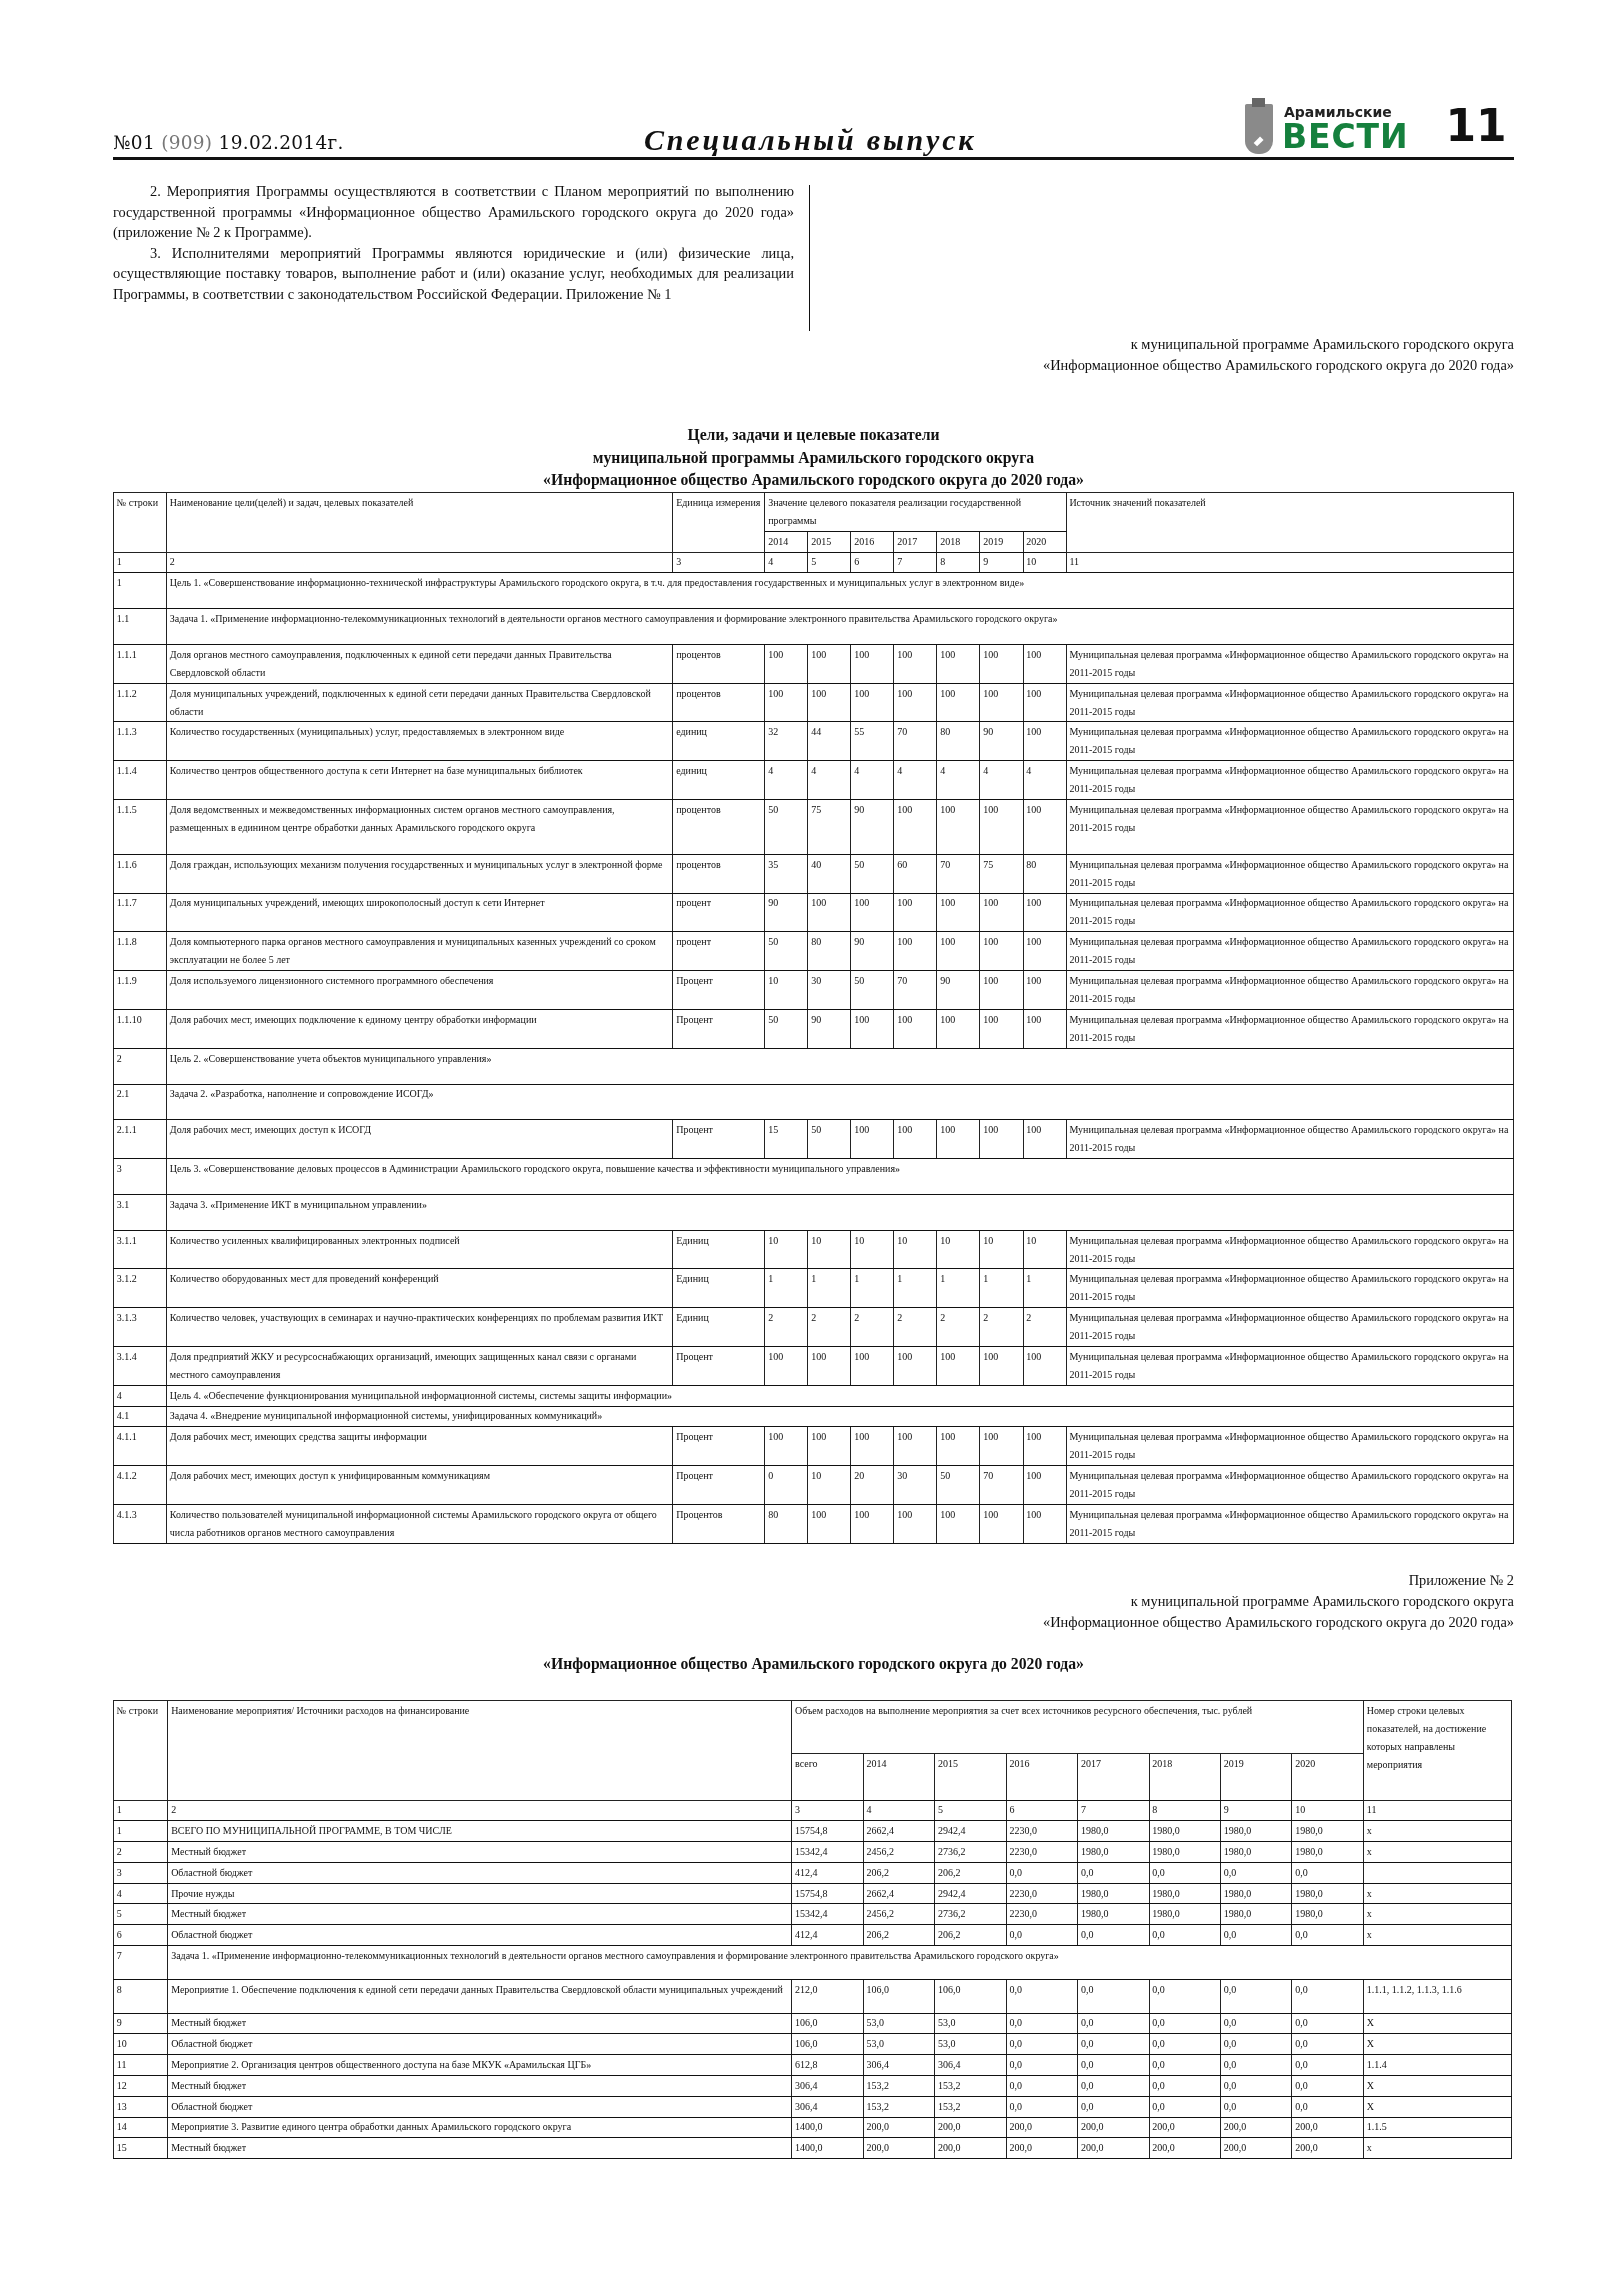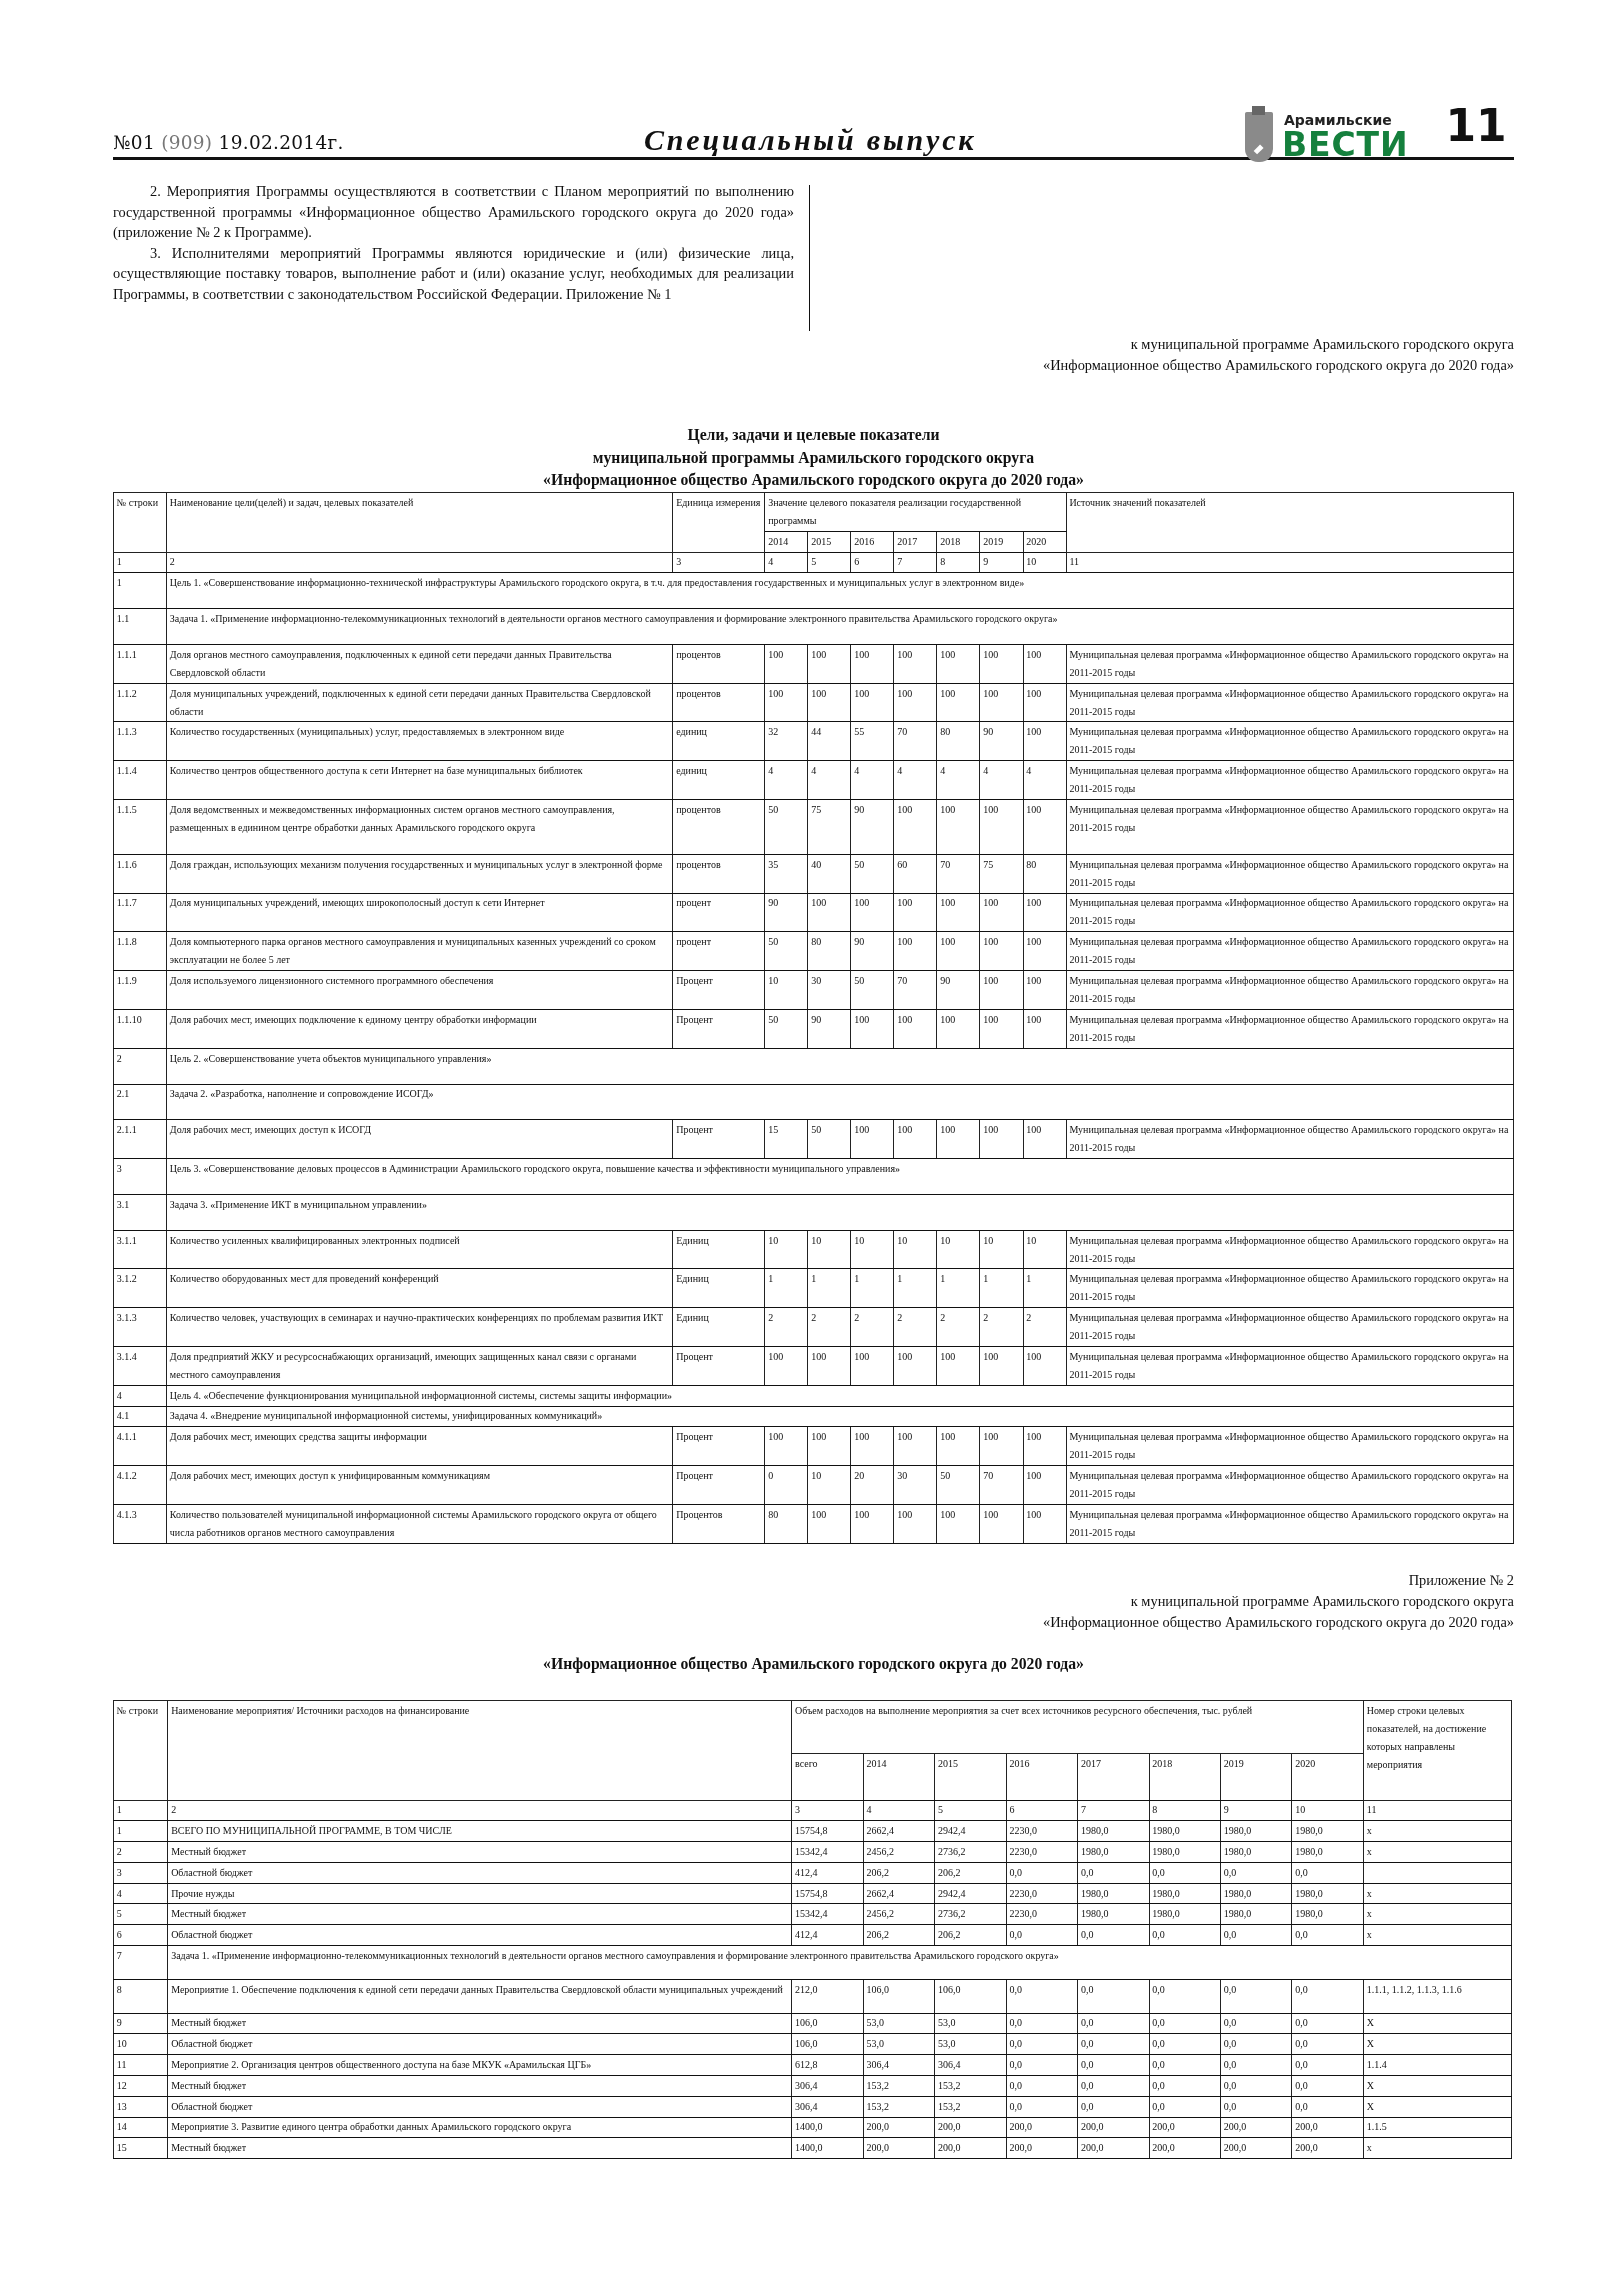--- a/index.html
+++ b/index.html
@@ -4,21 +4,21 @@
 <style>
   html, body { margin:0; padding:0; background:#ffffff; }
   body { width:1619px; height:2290px; position:relative; font-family:"Liberation Serif", "DejaVu Serif", serif; color:#111; overflow:hidden; }
   .page { position:absolute; left:0; top:0; width:1619px; height:2290px; }
 
   
   .masthead { position:absolute; left:113px; top:102px; width:1401px; height:55px; border-bottom:3.7px solid #111; }
   .issue { position:absolute; left:0; bottom:3.7px; font-family:"DejaVu Serif", serif; font-size:18.5px; letter-spacing:0.3px; }
   .issue .num-gray { color:#777; }
   .special { position:absolute; left:531px; bottom:0px; font-family:"Liberation Serif", serif; font-style:italic; font-weight:bold; font-size:30px; letter-spacing:2.8px; }
-  .logo { position:absolute; left:1132px; top:8px; width:157px; height:54px;padding-left:12px; }
+  .logo { position:absolute; left:1132px; top:0px; width:157px; height:54px;padding-left:12px; }
   .crest { position:absolute; left:0; top:1.8px; width:28px; height:50px; background:#8a8a8a; border-radius:1.8px 1.8px 13px 13px; }
   .crest:before { content:""; position:absolute; left:7.4px; top:-5.5px; width:13px; height:9.2px; background:#666; }
   .crest:after { content:""; position:absolute; left:10px; top:31px; width:7.4px; height:13px; background:#fff; transform:rotate(45deg) scale(0.7); }
   .logo-top { position:absolute; left:39px; top:1.8px; font-family:"DejaVu Sans", sans-serif; font-size:14px; font-weight:bold; color:#222; }
   .logo-main { position:absolute; left:37px; top:15.7px; font-family:"DejaVu Sans", sans-serif; font-size:33px; font-weight:bold; color:#15803d; letter-spacing:0.9px; line-height:37px; }
   .pagenum { position:absolute; right:7.4px; top:-3.7px; font-family:"DejaVu Sans", sans-serif; font-weight:bold; font-size:44px; line-height:55px; }
 
   
   .intro { position:absolute; left:113px; top:181px; width:681px; font-size:14.4px; line-height:20.6px; text-align:justify; }
   .intro p { margin:0; text-indent:37px; }

